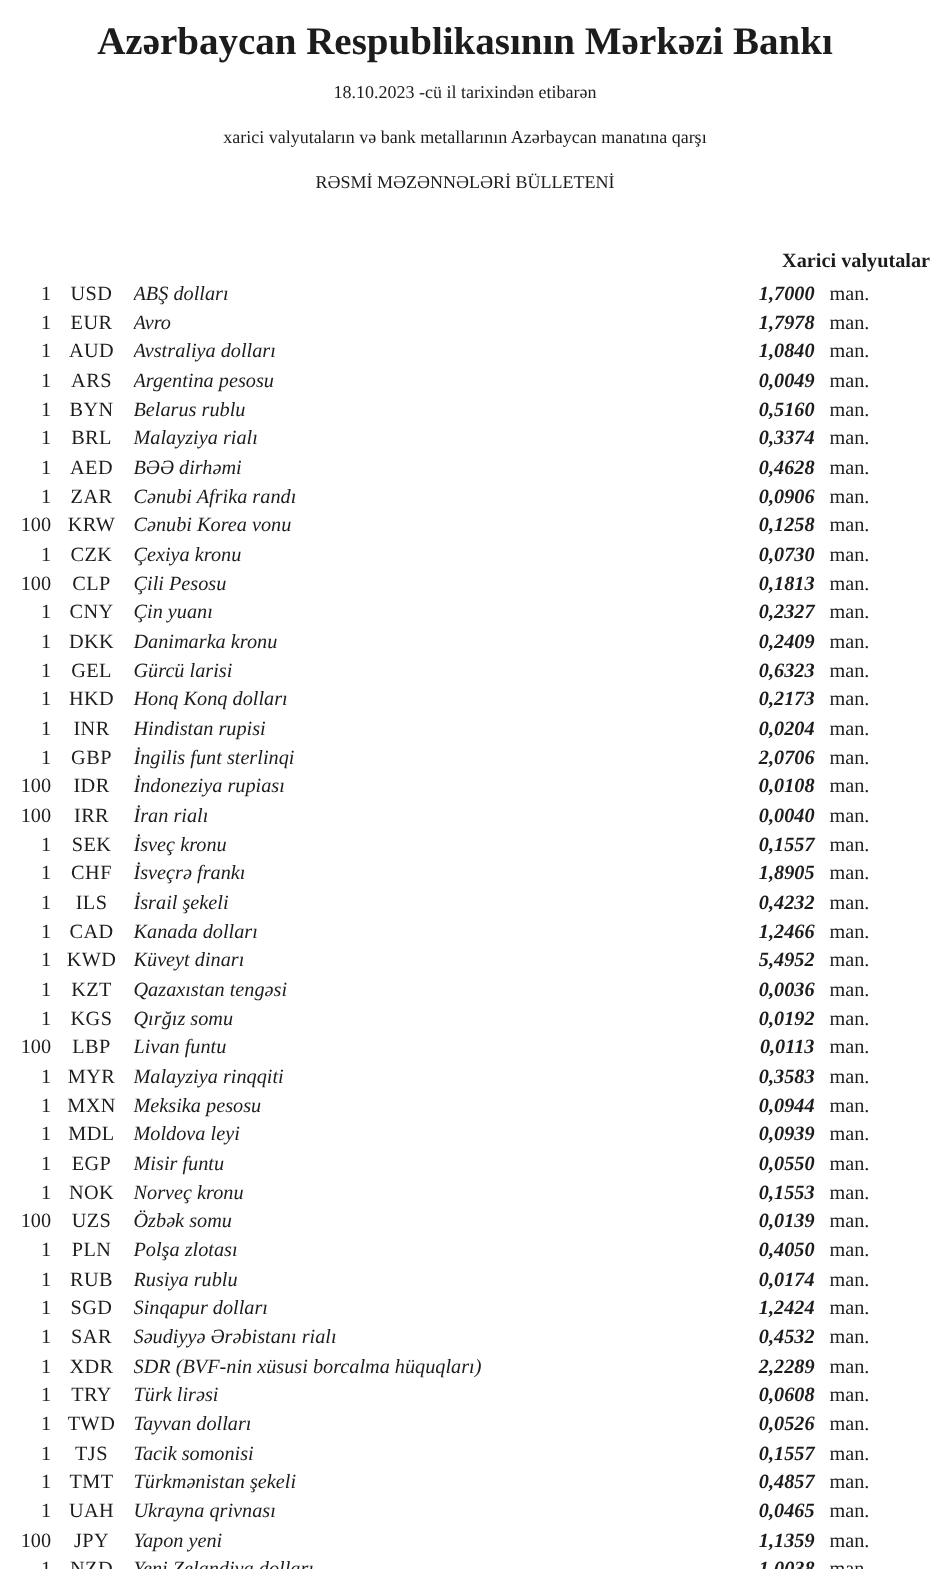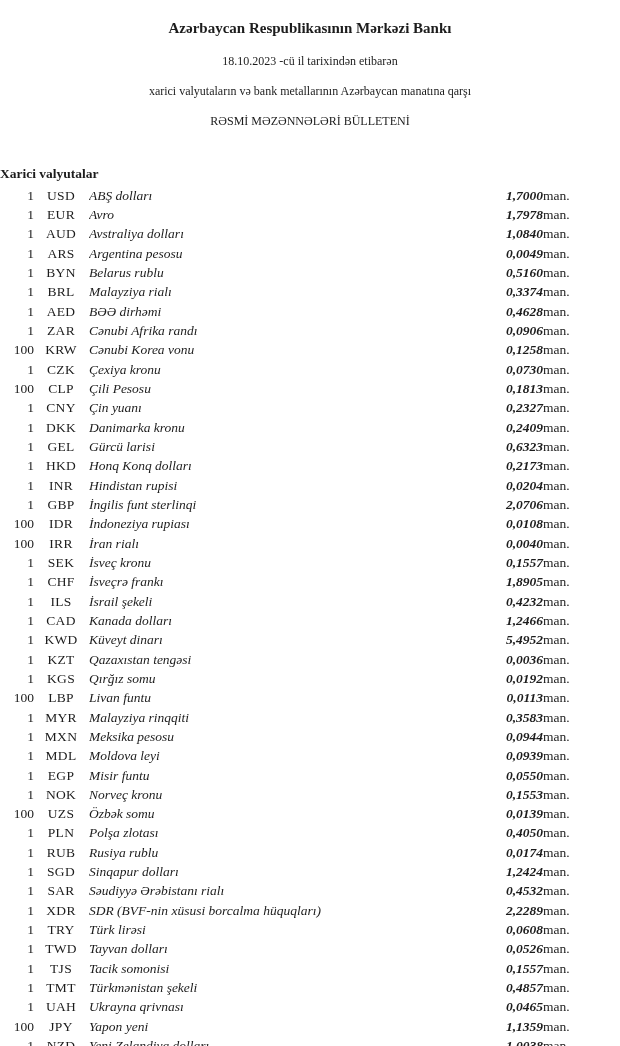--- a/index.html
+++ b/index.html
@@ -14,32 +14,32 @@
     font-family: "Liberation Serif", "DejaVu Serif", serif;
     overflow: hidden;
   }
   .doc {
     padding-top: 15px;
   }
   .hdr {
     text-align: center;
   }
   .hdr .title {
-    font-size: 15px;
+    font-size: 26px;
     font-weight: 700;
     line-height: 26px;
   }
   .hdr .sub {
     font-size: 12px;
     font-weight: 400;
     line-height: 20px;
     margin-top: 10px;
   }
   .section-title {
-    text-align: left;
+    text-align: right;
     font-weight: 700;
     font-size: 13.5px;
     line-height: 20px;
     margin-top: 33px;
   }
   .table {
     margin-top: 2px;
   }
   .row {
     display: flex;
@@ -70,20 +70,21 @@
   .rate {
     width: 70px;
     flex: none;
     text-align: right;
     font-weight: 700;
     font-style: italic;
   }
   .unit {
     width: 57px;
     flex: none;
+    padding-left: 10px;
     box-sizing: border-box;
     text-align: left;
   }
 </style>
 </head>
 <body>
 
 <div class="doc">
 
   <div class="hdr">

